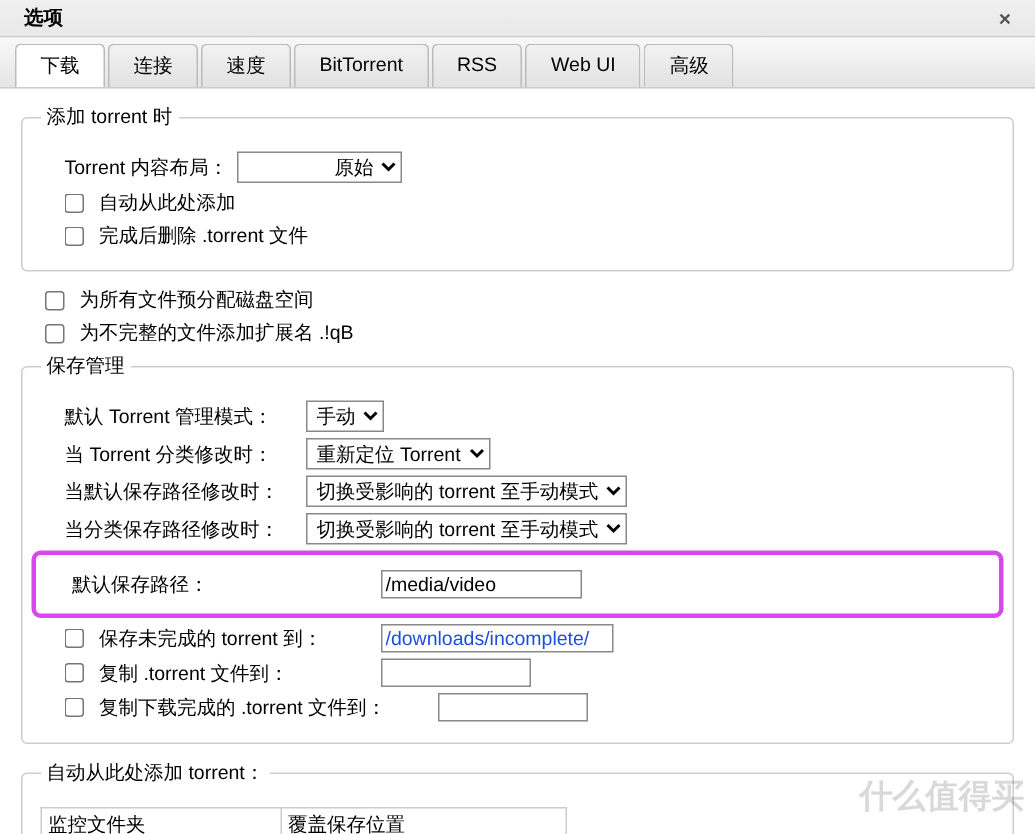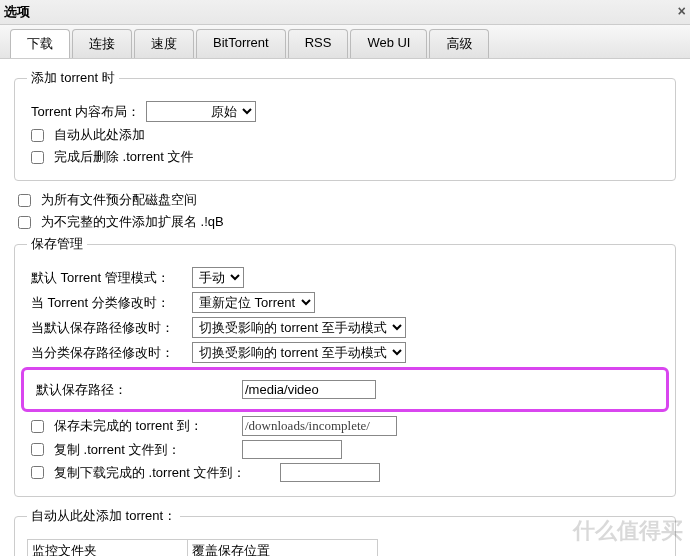--- a/index.html
+++ b/index.html
@@ -9,27 +9,26 @@
   background: #f5f5f5;
   color: #000;
   width: 690px;
   height: 556px;
   overflow: hidden;
   position: relative;
 }
 .titlebar {
   background: linear-gradient(#f0f0f0, #e8e8e8);
   border-bottom: 1px solid #ccc;
-  padding: 3px 4px;
+  padding: 3px 16px;
   display: flex;
   justify-content: space-between;
   align-items: center;
   font-weight: bold;
   font-size: 13px;
-  font-family: Liberation Mono, monospace;
 }
 .close-x { cursor: pointer; font-size: 14px; color: #555; }
 .tabbar {
   display: flex;
   background: linear-gradient(#f8f8f8, #e5e5e5);
   padding-left: 10px;
   padding-top: 4px;
   gap: 2px;
 }
 .tab {
@@ -58,21 +57,21 @@
   margin-bottom: 10px;
   padding: 10px 12px;
 }
 legend {
   padding: 0 4px;
   font-size: 13px;
 }
 .row {
   display: flex;
   align-items: center;
-  margin: 4px 4px;
+  margin: 4px 16px;
   gap: 6px;
 }
 .label-col { width: 155px; }
 select, input[type="text"] {
   font-size: 13px;
   padding: 1px 2px;
   border: 1px solid #888;
   background: #fff;
 }
 input[type="checkbox"] { margin: 0 4px 0 0; }
@@ -171,21 +170,21 @@
     <div class="highlight-box">
       <div class="row">
         <span style="width:200px;">默认保存路径：</span>
         <input type="text" style="width: 134px;" value="/media/video">
       </div>
     </div>
 
     <div class="row">
       <input type="checkbox" style="">
       <span style="width:182px;">保存未完成的 torrent 到：</span>
-      <input type="text" style="width: 155px; color: #404040; font-family: Liberation Serif, serif;" disabled="" value="/downloads/incomplete/">
+      <input type="text" style="width: 155px; color: #1d4ed8;" disabled="" value="/downloads/incomplete/">
     </div>
     <div class="row">
       <input type="checkbox" style="">
       <span style="width:182px;">复制 .torrent 文件到：</span>
       <input type="text" style="width: 100px;" disabled="" value="">
     </div>
     <div class="row">
       <input type="checkbox" style="">
       <span style="width:220px;">复制下载完成的 .torrent 文件到：</span>
       <input type="text" style="width: 100px;" disabled="" value="">

